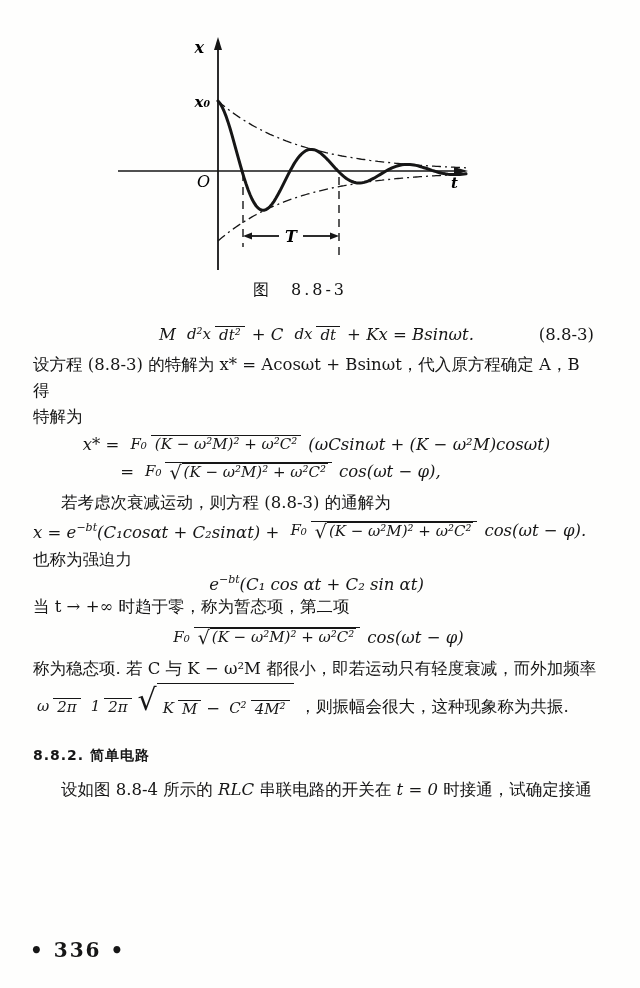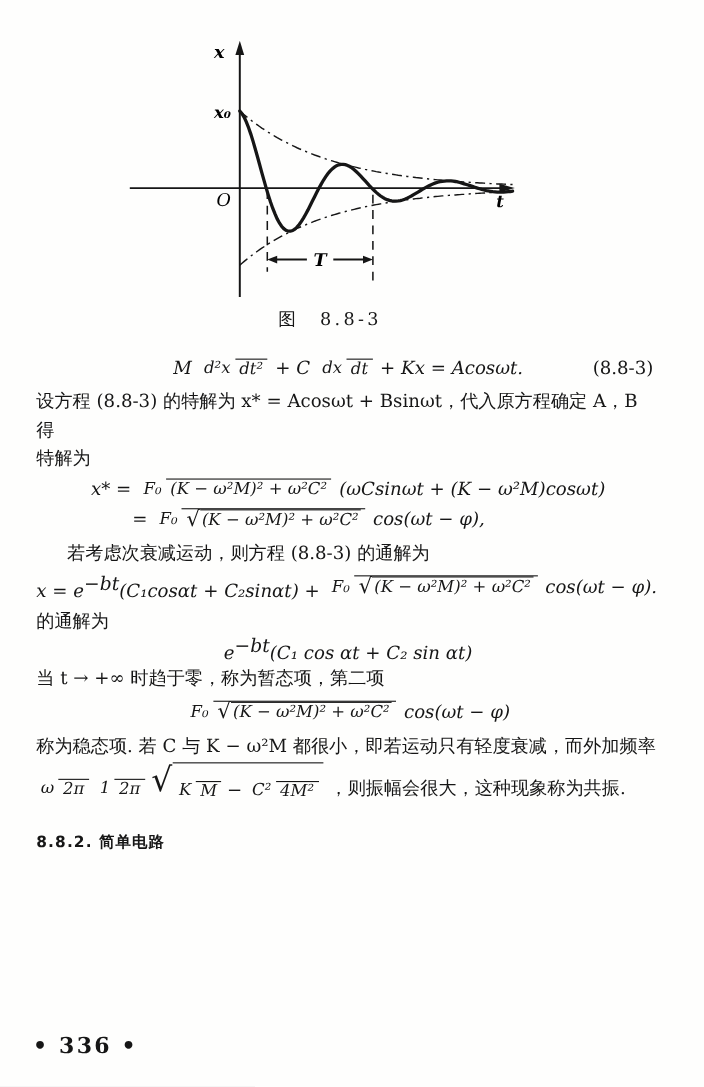--- a/index.html
+++ b/index.html
@@ -23,21 +23,21 @@
   .eq { position:relative; display:flex; justify-content:center; align-items:center;
         gap:7px; line-height:1.2; }
   .eq-left { justify-content:flex-start; }
   .frac { display:inline-flex; flex-direction:row; align-items:center;
           vertical-align:middle; line-height:1.18; }
   .frac .num, .frac .den { padding:0 4px; font-size:15px; }
   .frac .den { border-top:1.4px solid #161616; }
   .den-sqrt { display:flex; align-items:flex-start; }
   .radical { font-style:normal; font-size:19px; line-height:1.05; }
   .overline { border-top:1.4px solid #161616; padding:0 2px; }
-  .eq sup { font-size:17px; font-style:italic; }
+  .eq sup { font-size:11px; font-style:italic; }
   .tag { position:absolute; right:6px; font-style:normal; }
   .m4 { margin:5px 0; }
   .m6 { margin:7px 0; }
   
   .resline { display:flex; align-items:center; gap:6px; line-height:44px; white-space:nowrap; }
   .sqrt-big { display:inline-flex; align-items:flex-start; }
   .radical-big { font-style:normal; font-size:30px; line-height:1; transform:translateY(2px); }
   .sqrt-body { display:inline-flex; align-items:center; gap:5px; border-top:1.5px solid #161616;
                padding:3px 4px 0 2px; }
   .heading { font-family:"DejaVu Sans","Liberation Sans",sans-serif;
@@ -87,21 +87,21 @@
       <span class="it">M</span>
       <span class="frac">
         <span class="num it">d²x</span>
         <span class="den it">dt²</span>
       </span>
       <span class="it">+ C</span>
       <span class="frac">
         <span class="num it">dx</span>
         <span class="den it">dt</span>
       </span>
-      <span class="it">+ Kx = Acosωt.</span>
+      <span class="it">+ Kx = Bsinωt.</span>
       <span class="tag">(8.8-3)</span>
     </div>
 
     <div class="line">设方程 (8.8-3) 的特解为 x* = Acosωt + Bsinωt，代入原方程确定 A，B 得</div>
     <div class="line">特解为</div>
 
     <div class="eq m4">
       <span class="it">x* =</span>
       <span class="frac">
         <span class="num it">F₀</span>
@@ -130,21 +130,21 @@
       <span class="frac">
         <span class="num it">F₀</span>
         <span class="den den-sqrt">
           <span class="radical">√</span>
           <span class="overline it">(K − ω²M)² + ω²C²</span>
         </span>
       </span>
       <span class="it">cos(ωt − φ).</span>
     </div>
 
-    <div class="line">的通解为</div>
+    <div class="line">也称为强迫力</div>
 
     <div class="eq">
       <span class="it"><span>e</span><sup>−bt</sup><span>(C₁ cos αt + C₂ sin αt)</span></span>
     </div>
 
     <div class="line">当 t → +∞ 时趋于零，称为暂态项，第二项</div>
 
     <div class="eq m6">
       <span class="frac">
         <span class="num it">F₀</span>
@@ -179,17 +179,20 @@
             <span class="num it">C²</span>
             <span class="den it">4M²</span>
           </span>
         </span>
       </span>
       <span>，则振幅会很大，这种现象称为共振.</span>
     </div>
 
     <div class="heading">8.8.2. 简单电路</div>
 
+    <div class="line indent" style="margin-top:12px;">
+      <span>设如图 8.8-4 所示的 </span><span class="it">RLC</span><span> 串联电路的开关在 </span><span class="it">t = 0</span><span> 时接通，试确定接通</span>
+    </div>
 
   </div>
 
   <div class="pagenum">• 336 •</div>
 </div>
 
 </body></html>

